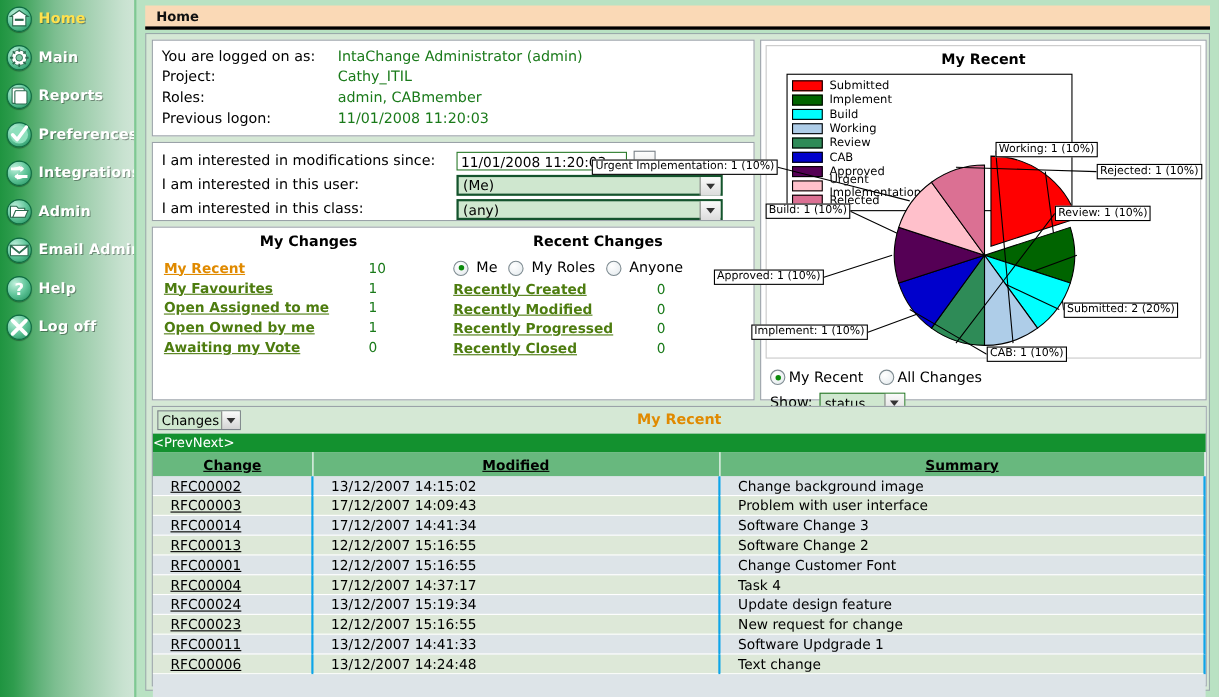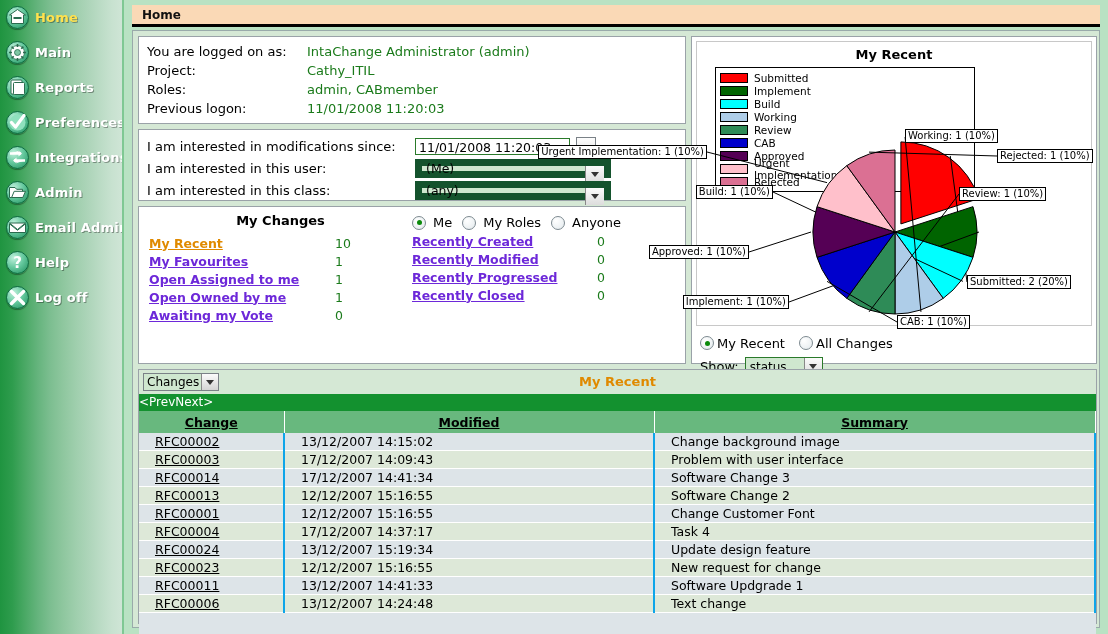--- a/index.html
+++ b/index.html
@@ -75,42 +75,42 @@
     border:1px solid #2a7a2a;background:#fff;padding:0 3px;box-sizing:border-box;
     font-family:"DejaVu Sans","Liberation Sans",sans-serif;
   }
   .btn-dots{
     margin-left:6px;width:20px;height:18px;border:1px solid #7a8187;
     background:linear-gradient(#fdfdfd,#e3e3e3);font-size:11px;color:#1111aa;
     display:inline-flex;align-items:flex-end;justify-content:center;
     box-sizing:border-box;cursor:pointer;padding-bottom:1px;letter-spacing:1px;
   }
   .sel{
-    position:relative;width:196px;height:19px;border:7px solid #14532d;
+    position:relative;width:242px;height:19px;border:2px solid #14532d;
     background:#cfe7cf;box-sizing:border-box;display:flex;align-items:center;
     font-size:12.5px;padding-left:4px;color:#000;cursor:pointer;
   }
   .sel .arrow{
     position:absolute;right:0;top:0;width:18px;height:17px;
     background:linear-gradient(#fbfbfb,#dcdcdc);border-left:1px solid #888;
     display:flex;align-items:center;justify-content:center;
   }
   .sel .arrow b{
     width:0;height:0;border-left:4px solid transparent;border-right:4px solid transparent;
     border-top:5px solid #333;display:block;
   }
 
   
   #changes{left:5px;top:175px;width:548px;height:158px;padding:6px 10px;}
   .chg-grid{display:flex;}
   .chg-col{width:50%;}
   .chg-head{text-align:center;font-weight:bold;font-size:13px;color:#000;margin-bottom:6px;}
   .chg-line{display:flex;align-items:center;height:18px;}
   .chg-line a{
-    font-weight:bold;font-size:12.5px;color:#6d28d9;text-decoration:underline;cursor:pointer;
+    font-weight:bold;font-size:12.5px;color:#4d7c0f;text-decoration:underline;cursor:pointer;
   }
   .chg-line a.hi{color:#e08a00;}
   .chg-left a{width:186px;display:inline-block;}
   .chg-num{color:#1a7a1a;font-size:12.5px;}
   .chg-right a{width:185px;display:inline-block;}
   .radios{display:flex;align-items:center;height:19px;gap:3px;font-size:13px;}
   .radio{
     width:12px;height:12px;border-radius:50%;border:1px solid #7d8a90;
     background:radial-gradient(circle at 35% 32%,#fff 0%,#eef2f4 60%,#dfe6ea 100%);
     display:inline-flex;align-items:center;justify-content:center;flex:0 0 12px;cursor:pointer;
@@ -361,20 +361,21 @@
                   <a class="">Open Owned by me</a>
                   <span class="chg-num">1</span>
                 </div>
                 <div class="chg-line">
                   <a class="">Awaiting my Vote</a>
                   <span class="chg-num">0</span>
                 </div>
               </div>
           </div>
           <div class="chg-col chg-right">
+            <div class="chg-head">Recent Changes</div>
             <div class="radios" id="scoperadios">
                 <span style="display: inline-flex; align-items: center; margin-right: 4px;">
                   <span class="radio on"></span>
                   <span style="margin-left:2px;margin-right:3px">Me</span>
                 </span>
                 <span style="display: inline-flex; align-items: center; margin-right: 4px;">
                   <span class="radio"></span>
                   <span style="margin-left:2px;margin-right:3px">My Roles</span>
                 </span>
                 <span style="display: inline-flex; align-items: center; margin-right: 4px;">

